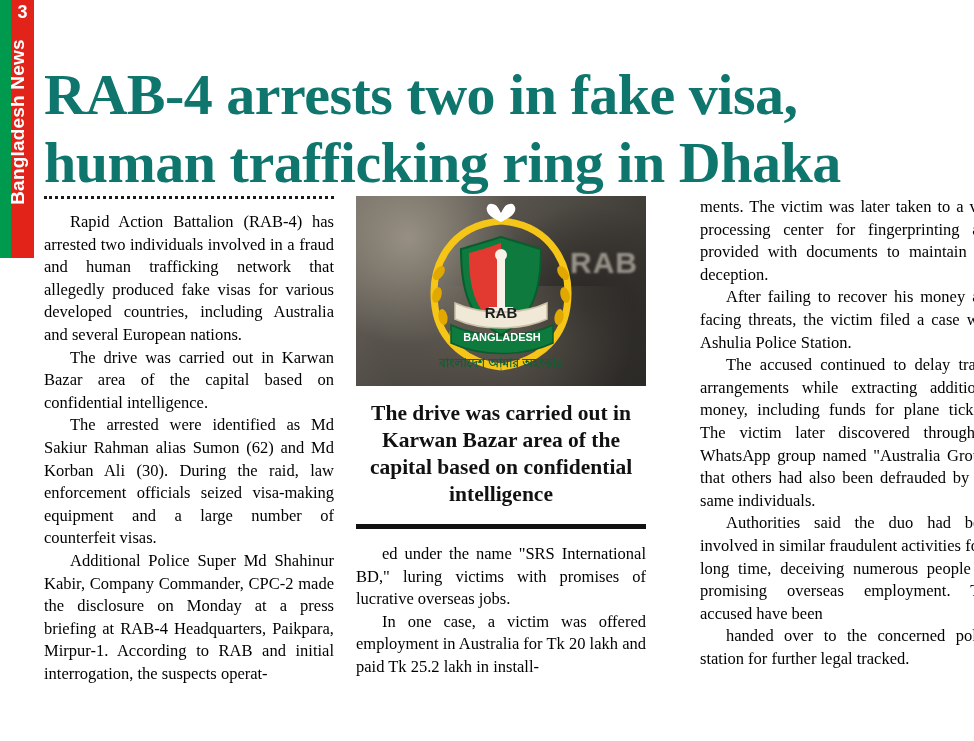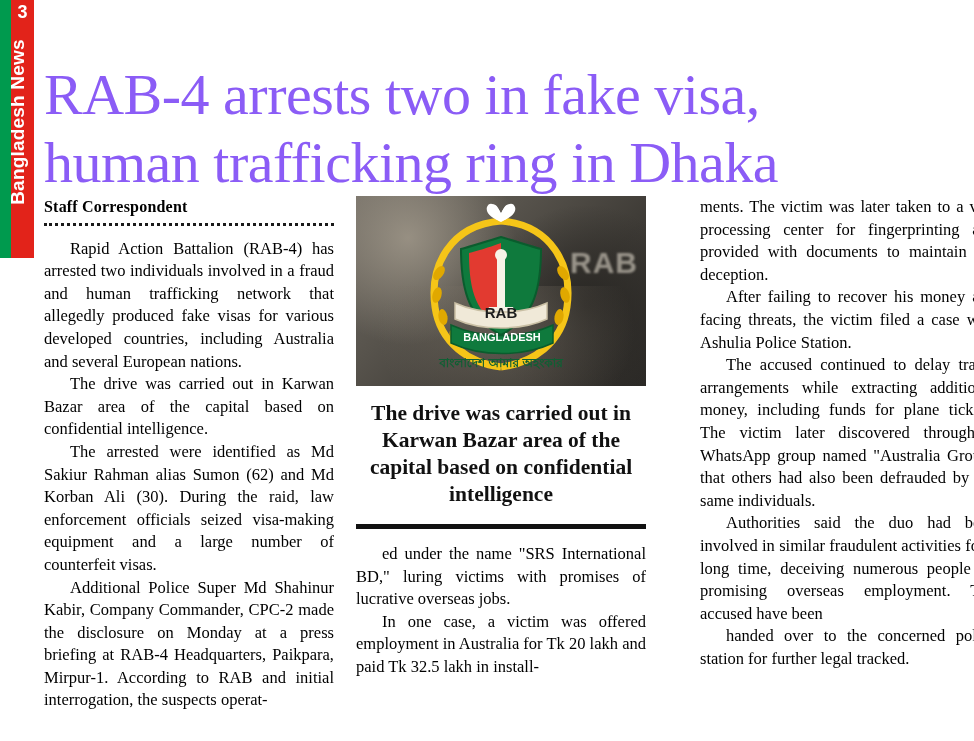--- a/index.html
+++ b/index.html
@@ -63,23 +63,23 @@
 
   
   #headline {
     position: absolute;
     left: 44px;
     top: 22px;
     width: 920px;
     font-family: "Liberation Serif", serif;
     font-size: 58px;
     line-height: 68px;
-    font-weight: normal;
+    font-weight: bold;
     letter-spacing: -0.5px;
-    color: #8b5cf6;
+    color: #0f766e;
   }
   #headline .line { display: block; white-space: nowrap; }
 
   
   .column {
     position: absolute;
     top: 196px;
     font-size: 16.5px;
     line-height: 22.6px;
     text-align: justify;
@@ -170,21 +170,20 @@
   <div class="page-number">3</div>
   <div class="tab-label">Bangladesh News</div>
 </div>
 
 <h1 id="headline">
   <span class="line">RAB-4 arrests two in fake visa,</span>
   <span class="line">human trafficking ring in Dhaka</span>
 </h1>
 
 <div class="column" id="col-left">
-  <div class="byline">Staff Correspondent</div>
   <div class="dotted-rule"></div>
   <p class="body first">Rapid Action Battalion (RAB-4) has arrested two individuals involved in a fraud and human trafficking network that allegedly produced fake visas for various developed countries, including Australia and several European nations.</p>
   <p class="body">The drive was carried out in Karwan Bazar area of the capital based on confidential intelligence.</p>
   <p class="body">The arrested were identified as Md Sakiur Rahman alias Sumon (62) and Md Korban Ali (30). During the raid, law enforcement officials seized visa-making equipment and a large number of counterfeit visas.</p>
   <p class="body">Additional Police Super Md Shahinur Kabir, Company Commander, CPC-2 made the disclosure on Monday at a press briefing at RAB-4 Headquarters, Paikpara, Mirpur-1. According to RAB and initial interrogation, the suspects operat-</p>
 </div>
 
 <div class="column" id="col-mid">
 
   <div id="photo">
@@ -232,21 +231,21 @@
       </g>
 
       <text x="90" y="164" font-family="Liberation Sans, sans-serif" font-size="12" font-weight="bold" fill="#0f5f33" text-anchor="middle">বাংলাদেশ আমার অহংকার</text>
     </svg>
   </div>
 
   <div class="caption">The drive was carried out in Karwan Bazar area of the capital based on confidential intelligence</div>
   <div class="caption-rule"></div>
 
   <p class="body">ed under the name "SRS International BD," luring victims with promises of lucrative overseas jobs.</p>
-  <p class="body">In one case, a victim was offered employment in Australia for Tk 20 lakh and paid Tk 32.5 lakh in install-</p>
+  <p class="body">In one case, a victim was offered employment in Australia for Tk 20 lakh and paid Tk 25.2 lakh in install-</p>
 </div>
 
 <div class="column" id="col-right">
   <p class="body" style="text-indent:0;">ments. The victim was later taken to a visa processing center for fingerprinting and provided with documents to maintain the deception.</p>
   <p class="body">After failing to recover his money and facing threats, the victim filed a case with Ashulia Police Station.</p>
   <p class="body">The accused continued to delay travel arrangements while extracting additional money, including funds for plane tickets. The victim later discovered through a WhatsApp group named "Australia Group" that others had also been defrauded by the same individuals.</p>
   <p class="body">Authorities said the duo had been involved in similar fraudulent activities for a long time, deceiving numerous people by promising overseas employment. The accused have been</p>
   <p class="body">handed over to the concerned police station for further legal tracked.</p>
 </div>
 

